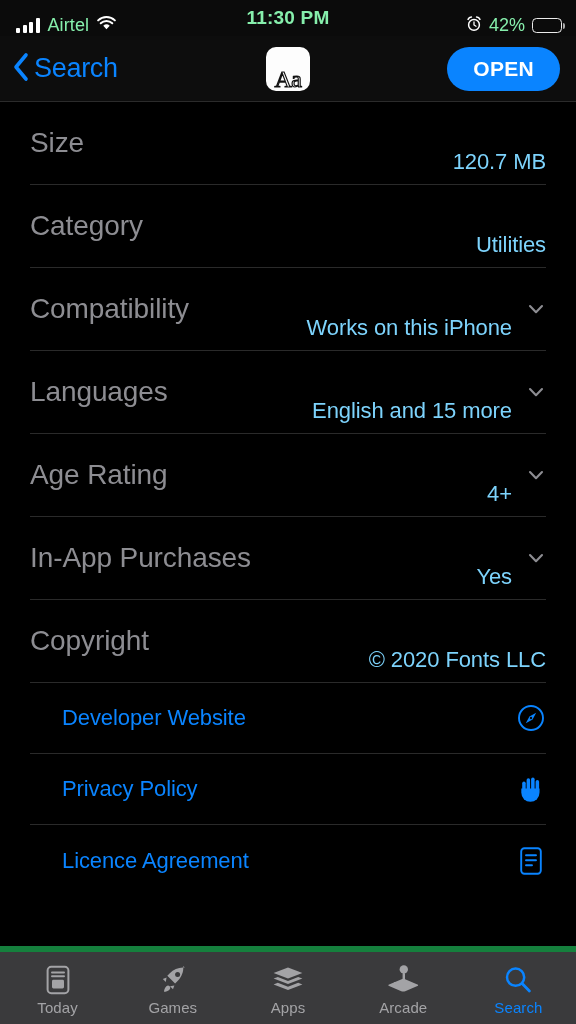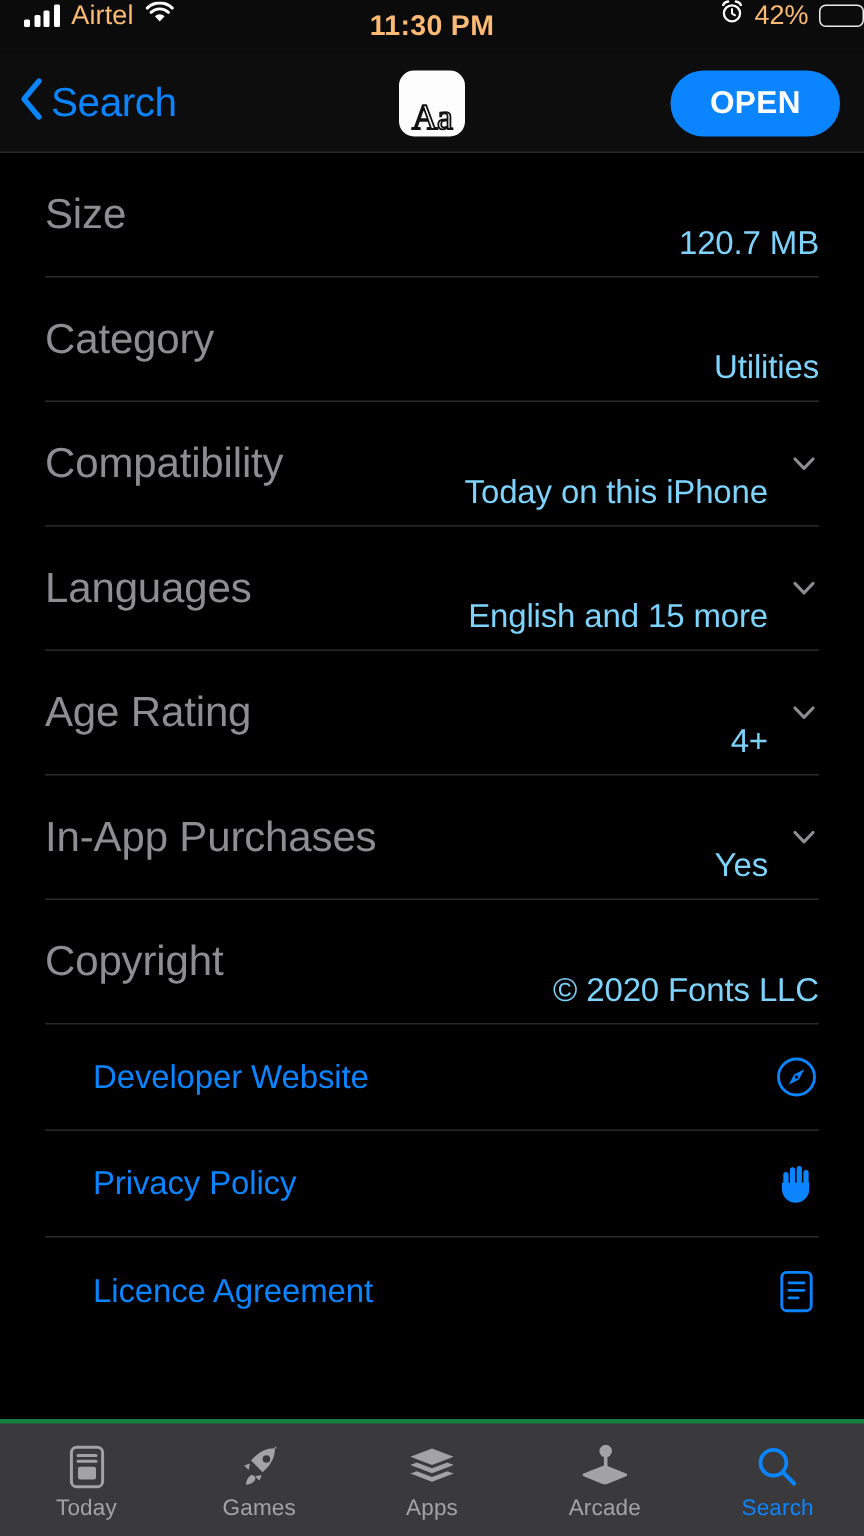--- a/index.html
+++ b/index.html
@@ -16,23 +16,23 @@
     position:relative;
     width:576px; height:1024px;
     background:#000;
     display:flex; flex-direction:column;
   }
 
   
   .status-bar {
     height:36px; flex:0 0 36px;
     background:#0b0b0b;
-    display:flex; align-items:flex-start;
-    padding:0 0 0 16px;
-    color:#fdba74;
+    display:flex; align-items:flex-end;
+    padding:0 14px 0 16px;
+    color:#86efac;
     position:relative;
   }
   .sb-left { display:flex; align-items:center; gap:8px; }
   .sb-center {
     position:absolute; left:0; right:0; top:0; bottom:0;
     display:flex; align-items:center; justify-content:center;
     pointer-events:none;
   }
   .sb-time { font-size:19px; font-weight:600; letter-spacing:.2px; }
   .sb-right { margin-left:auto; display:flex; align-items:center; gap:7px; }
@@ -150,21 +150,21 @@
   }
   .link-row .link-icon {
     margin-left:auto; width:30px; height:30px;
     display:flex; align-items:center; justify-content:center;
   }
 
   
   .tab-bar {
     flex:0 0 78px; height:78px;
     background:#3a3a3c;
-    border-top:3px solid #15803d;
+    border-top:6px solid #15803d;
     display:flex;
   }
   .tab {
     flex:1; display:flex; flex-direction:column;
     align-items:center; justify-content:center;
     gap:4px; cursor:pointer; padding-top:4px;
   }
   .tab .tab-icon { height:30px; display:flex; align-items:center; justify-content:center; }
   .tab .tab-label {
     font-size:15px; color:#a3a3a6; font-weight:400; letter-spacing:.1px;
@@ -245,21 +245,21 @@
         <div class="info-row">
           <span class="label">Category</span>
      <span class="value-wrap">
        <span class="value">Utilities</span>
 
      </span>
         </div>
         <div class="info-row">
           <span class="label">Compatibility</span>
      <span class="value-wrap">
-       <span class="value">Today on this iPhone</span>
+       <span class="value">Works on this iPhone</span>
        <span>
               <svg class="chev-down" viewBox="0 0 20 20">
       <path d="M4 7 L10 13.2 L16 7" stroke="#8d8d92" stroke-width="2.1" fill="none" stroke-linecap="round" stroke-linejoin="round"></path>
               </svg>
             </span>
      </span>
         </div>
         <div class="info-row">
           <span class="label">Languages</span>
      <span class="value-wrap">

